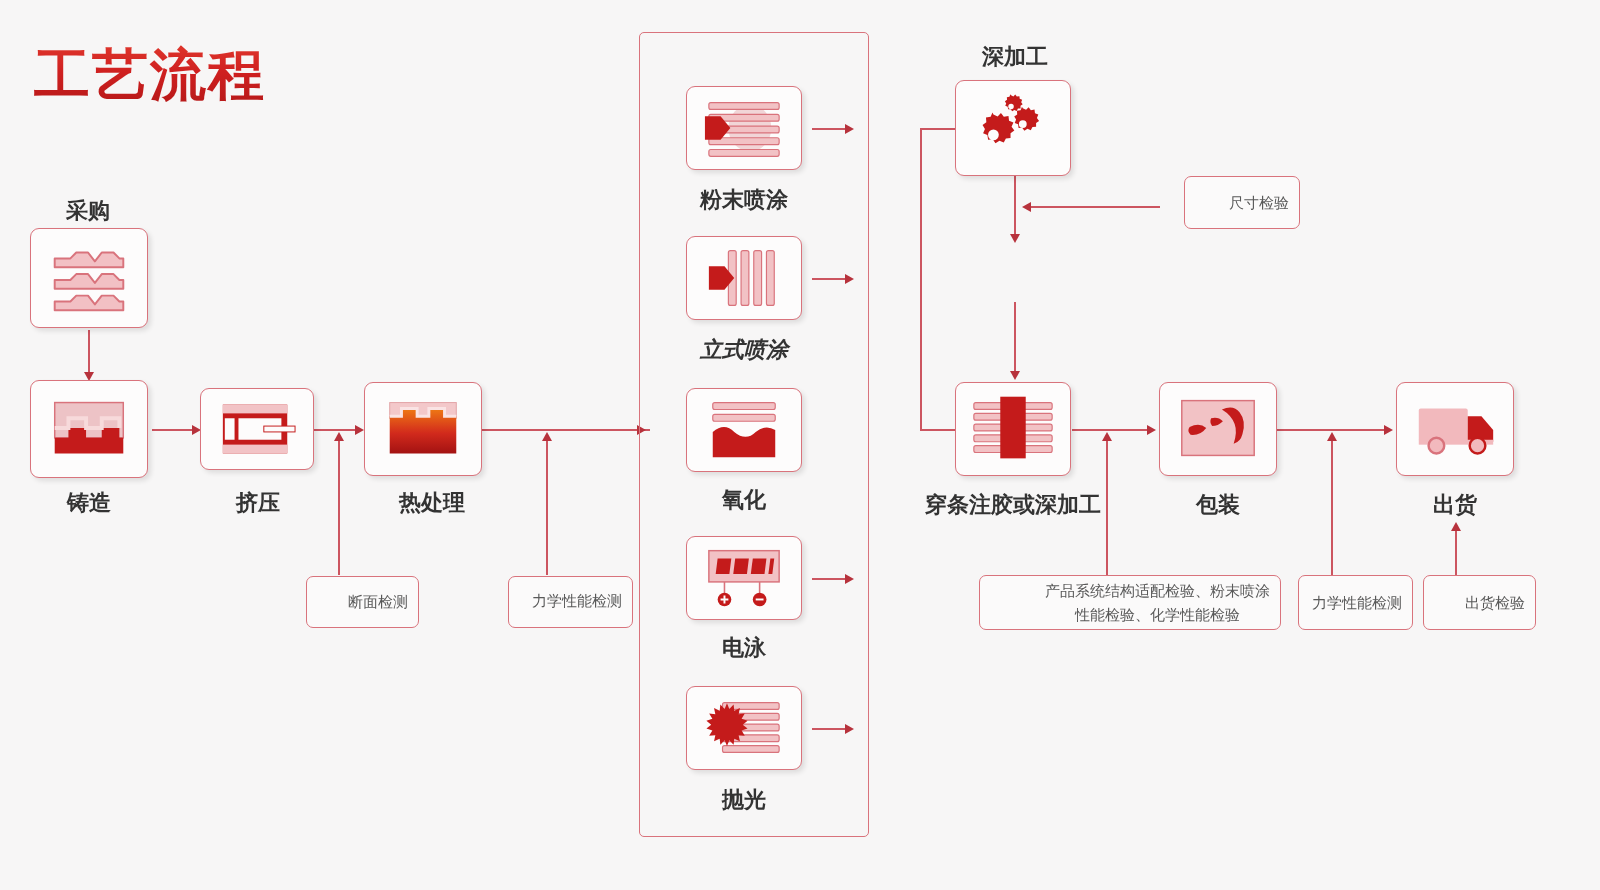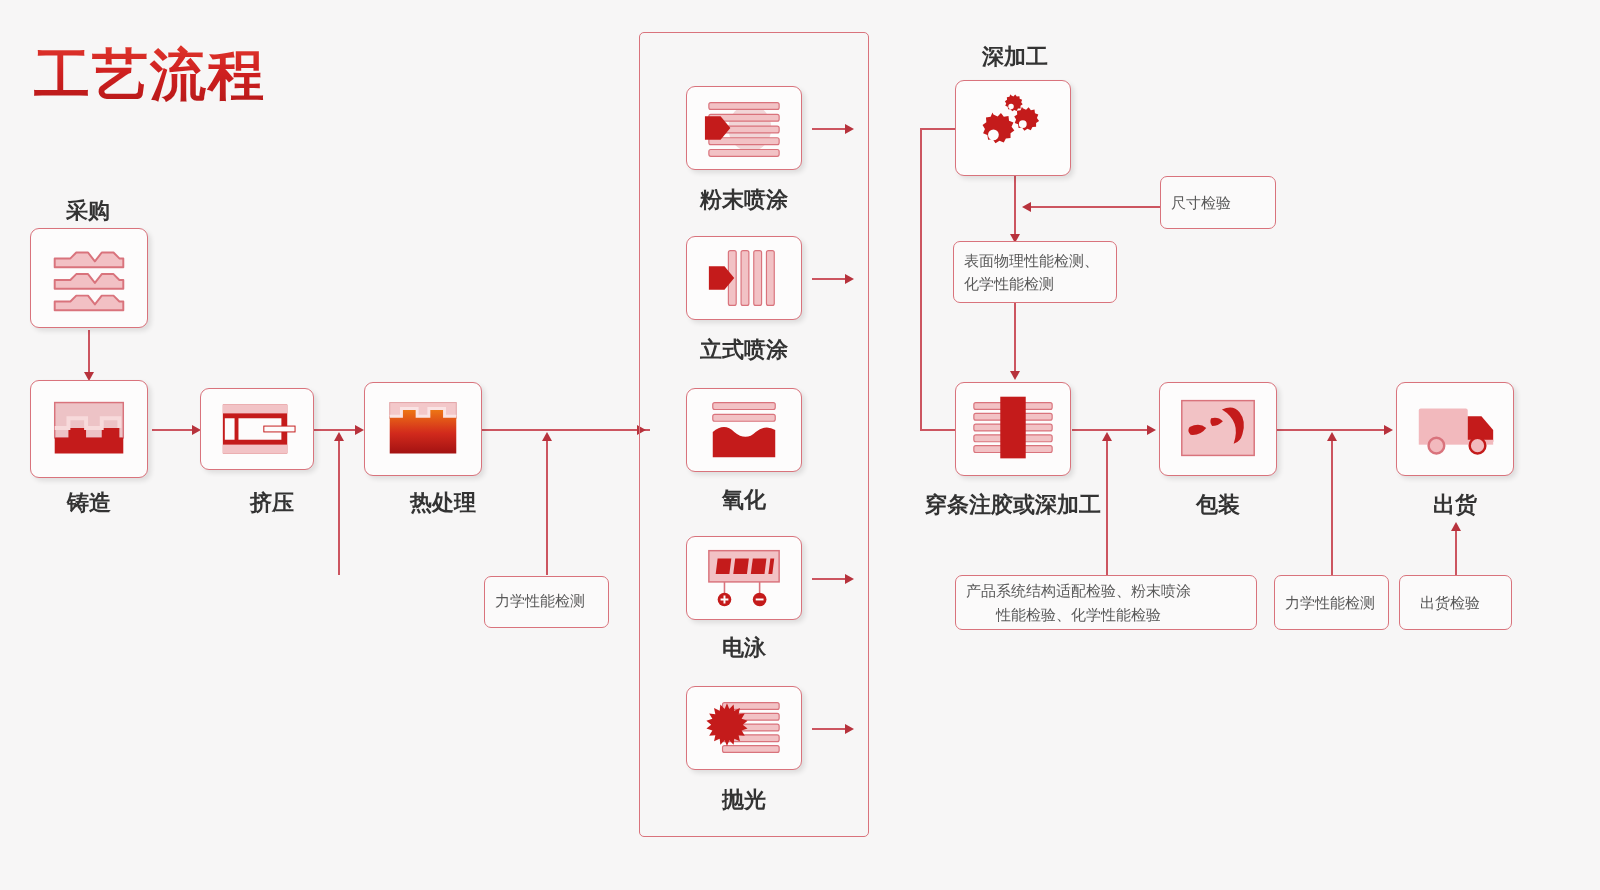--- a/index.html
+++ b/index.html
@@ -42,25 +42,26 @@
     white-space:nowrap;
   }
 
   
   .lbl{
     position:absolute;
     border:1.5px solid #d9737c;
     border-radius:7px;
     background:#fbfafa;
     box-sizing:border-box;
-    display:flex;align-items:center;justify-content:flex-start;
+    display:flex;align-items:center;justify-content:flex-end;
     text-align:center;
     font-size:15px;color:#595959;
     line-height:1.55;
     padding:4px 10px;
+    margin-left:24px;
   }
 
   
   .group-box{
     position:absolute;
     border:1.6px solid #d9737c;
     border-radius:5px;
     background:transparent;
     box-sizing:border-box;
   }
@@ -165,37 +166,37 @@
   <div class="card" style="left:200px;top:388px;width:114px;height:82px;">
     <svg class="ico" viewBox="0 0 114 82">
       <rect x="22" y="16" width="66" height="50" fill="#c41b1b"></rect>
       <rect x="22" y="16" width="66" height="9" fill="#f2c3c6"></rect>
       <rect x="22" y="57" width="66" height="9" fill="#f2c3c6"></rect>
       <rect x="38" y="30" width="44" height="22" fill="#fdfcfc"></rect>
       <rect x="24" y="30" width="10" height="22" fill="#fdfcfc"></rect>
       <rect x="64" y="38" width="32" height="6" fill="#fdfcfc" stroke="#c41b1b" stroke-width="1"></rect>
     </svg>
   </div>
-  <div class="cap" style="left:212px;top:488px;width:120px;text-align:center;">挤压</div>
+  <div class="cap" style="left:198px;top:488px;width:120px;text-align:center;">挤压</div>
 
   <div class="card" style="left:364px;top:382px;width:118px;height:94px;">
     <svg class="ico" viewBox="0 0 118 94">
       <defs>
         <linearGradient id="heatgrad" x1="0" y1="0" x2="0" y2="1">
           <stop offset="0%" stop-color="#ef7a14"></stop>
           <stop offset="55%" stop-color="#d22a1c"></stop>
           <stop offset="100%" stop-color="#a31212"></stop>
         </linearGradient>
       </defs>
       <rect x="25" y="20" width="68" height="16" fill="#f3c8ca" stroke="#e2a3a6" stroke-width="1"></rect>
       <path d="M25 34 h12 v-8 h16 v8 h12 v-8 h16 v8 h12 v38 h-68 z" fill="url(#heatgrad)"></path>
       <path d="M25 34 h12 v-8 h16 v8 h12 v-8 h16 v8 h12" fill="none" stroke="#fae3e4" stroke-width="3"></path>
     </svg>
   </div>
-  <div class="cap" style="left:383px;top:488px;width:120px;">热处理</div>
+  <div class="cap" style="left:372px;top:488px;width:120px;">热处理</div>
 
   <div class="card" style="left:686px;top:86px;width:116px;height:84px;">
     <svg class="ico" viewBox="0 0 116 84">
       <ellipse cx="64" cy="42" rx="22" ry="24" fill="#e7b4b8" opacity="0.55"></ellipse>
       <g fill="#f2c2c5" stroke="#d9737c" stroke-width="1.2">
         <rect x="22" y="16" width="72" height="7" rx="2"></rect>
         <rect x="22" y="28" width="72" height="7" rx="2"></rect>
         <rect x="22" y="40" width="72" height="7" rx="2"></rect>
         <rect x="22" y="52" width="72" height="7" rx="2"></rect>
         <rect x="22" y="64" width="72" height="7" rx="2"></rect>
@@ -209,21 +210,21 @@
     <svg class="ico" viewBox="0 0 116 84">
       <g fill="#f2c2c5" stroke="#d9737c" stroke-width="1.2">
         <rect x="42" y="14" width="8" height="56" rx="2"></rect>
         <rect x="55" y="14" width="8" height="56" rx="2"></rect>
         <rect x="68" y="14" width="8" height="56" rx="2"></rect>
         <rect x="81" y="14" width="8" height="56" rx="2"></rect>
       </g>
       <path d="M22 30 h16 l10 12 l-10 12 h-16 z" fill="#c41b1b"></path>
     </svg>
   </div>
-  <div class="cap" style="left:684px;top:335px;width:120px;">立式喷涂</div>
+  <div class="cap" style="left:684px;top:335px;width:120px;font-style:italic;">立式喷涂</div>
 
   <div class="card" style="left:686px;top:388px;width:116px;height:84px;">
     <svg class="ico" viewBox="0 0 116 84">
       <g fill="#f2c2c5" stroke="#d9737c" stroke-width="1.2">
         <rect x="26" y="14" width="64" height="7" rx="2"></rect>
         <rect x="26" y="26" width="64" height="7" rx="2"></rect>
       </g>
       <path d="M26 44 q12 -10 22 0 q12 10 22 0 q10 -8 20 -2 v28 h-64 z" fill="#c41b1b"></path>
     </svg>
   </div>
@@ -309,35 +310,32 @@
     <svg class="ico" viewBox="0 0 118 94">
       <rect x="22" y="26" width="50" height="34" rx="2" fill="#f2b9bd"></rect>
       <path d="M72 34 h14 l12 14 v12 h-26 z" fill="#c41b1b"></path>
       <rect x="22" y="58" width="76" height="5" fill="#f2b9bd"></rect>
       <circle cx="40" cy="64" r="8" fill="#f2b9bd" stroke="#d9737c" stroke-width="2.5"></circle>
       <circle cx="82" cy="64" r="8" fill="#f2b9bd" stroke="#c41b1b" stroke-width="2.5"></circle>
     </svg>
   </div>
   <div class="cap" style="left:1395px;top:490px;width:120px;">出货</div>
 
+  <div class="lbl" style="left:282px;top:576px;width:113px;height:52px;">
+    <span>断面检测</span>
+  </div>
 
   <div class="lbl" style="left:484px;top:576px;width:125px;height:52px;font-family:Liberation Serif, serif;">
     <span>力学性能检测</span>
   </div>
 
   <div class="lbl" style="left:1160px;top:176px;width:116px;height:53px;">
     <span>尺寸检验</span>
   </div>
 
-  <div class="lbl" style="left:953px;top:241px;width:164px;height:62px;">
-    <div>
-      <div>表面物理性能检测、</div>
-      <div style="text-align:left;">化学性能检测</div>
-    </div>
-  </div>
 
   <div class="lbl" style="left:955px;top:575px;width:302px;height:55px;">
     <div>
       <div>产品系统结构适配检验、粉末喷涂</div>
       <div>性能检验、化学性能检验</div>
     </div>
   </div>
 
   <div class="lbl" style="left:1274px;top:575px;width:115px;height:55px;">
     <span>力学性能检测</span>

